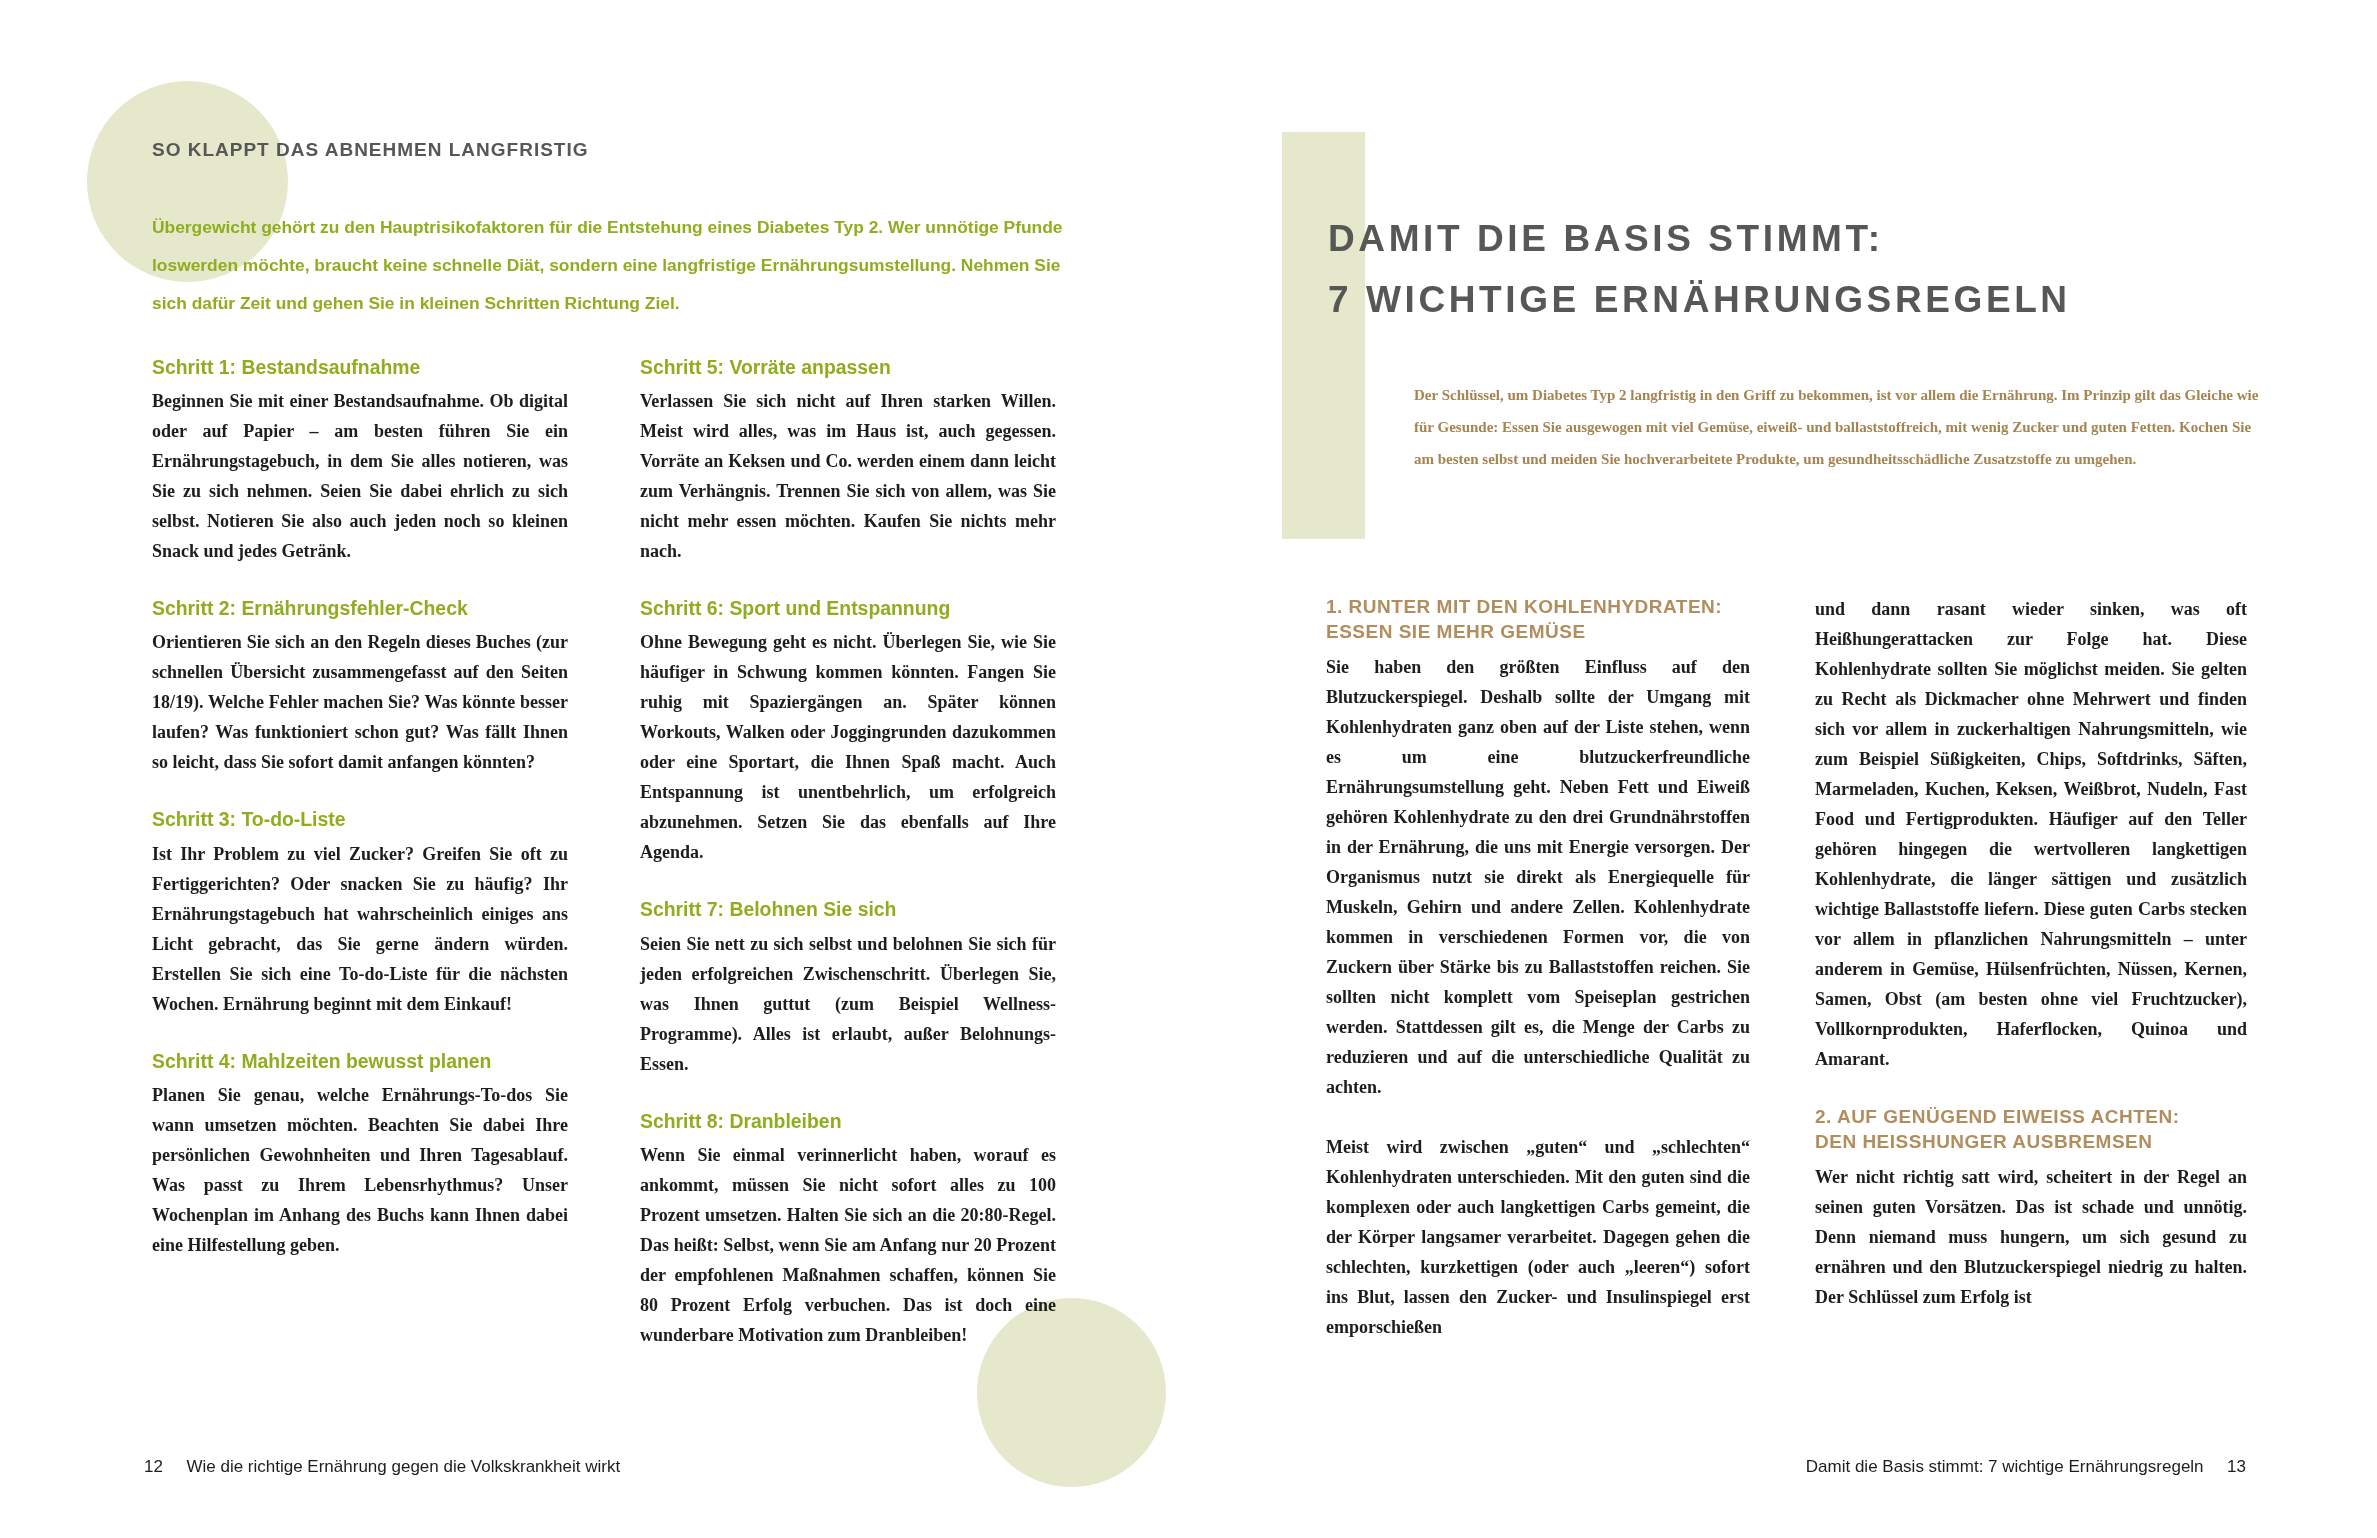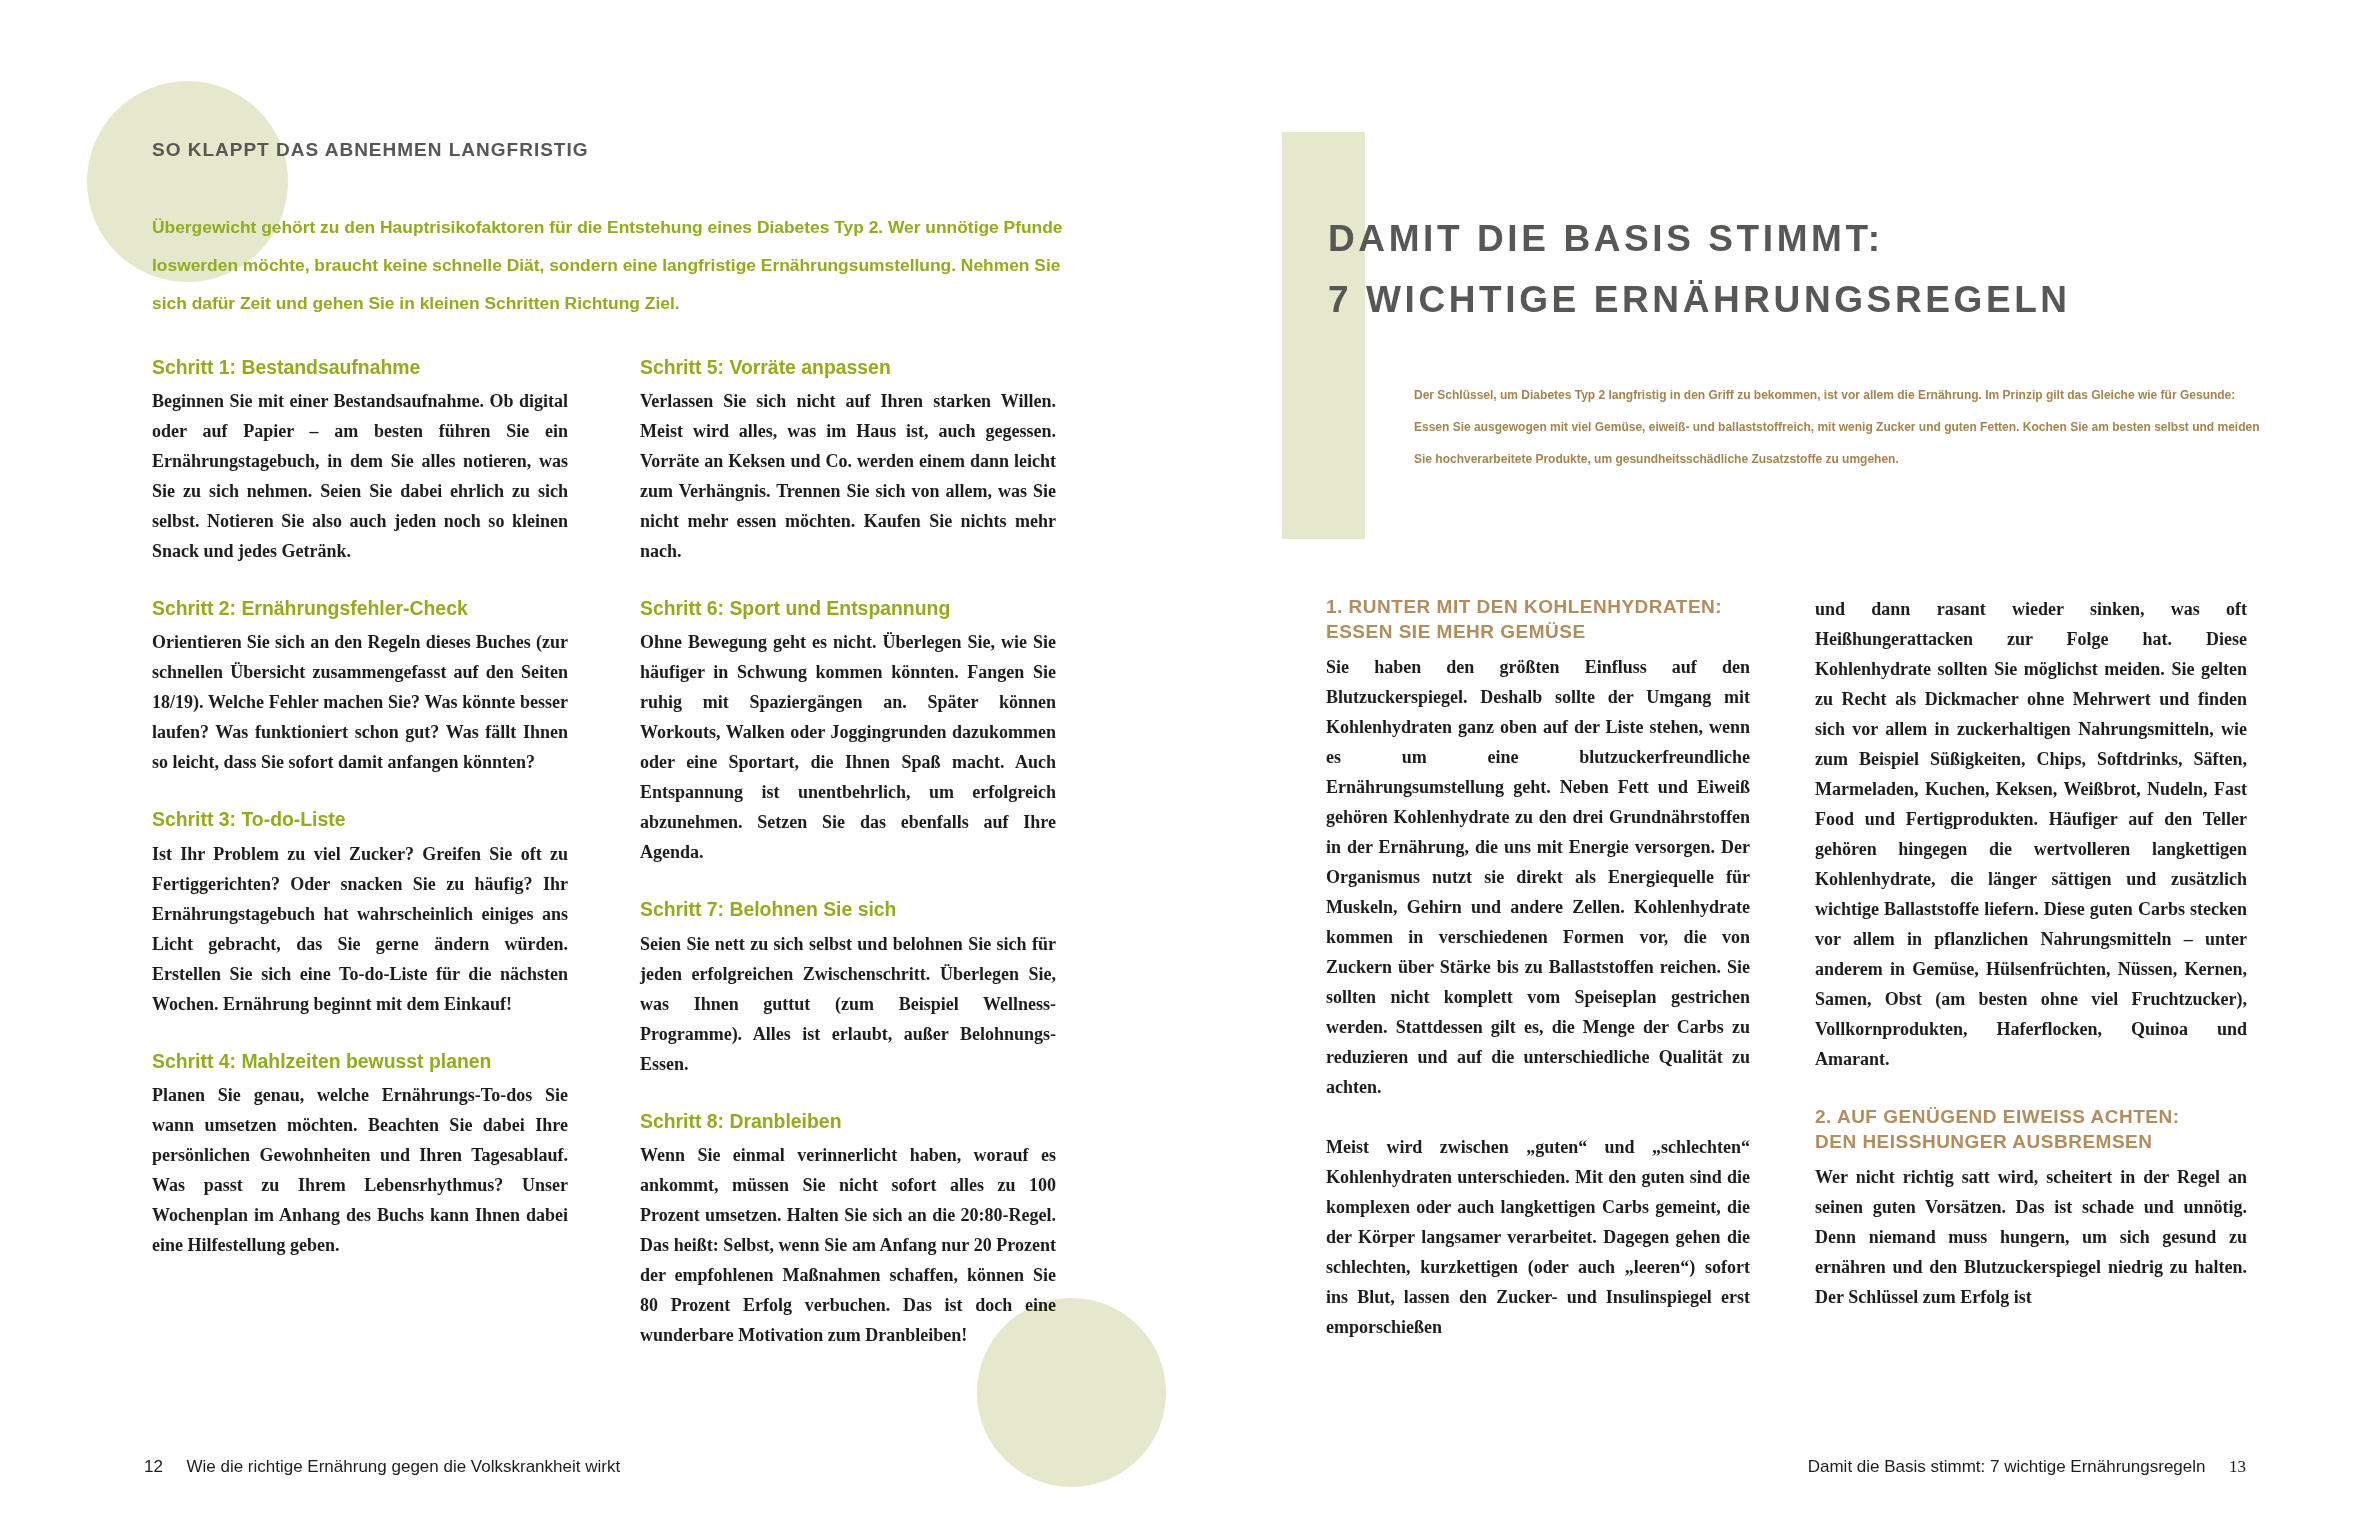--- a/index.html
+++ b/index.html
@@ -58,22 +58,23 @@
 
   .title{
     left:1328px;top:208px;
     font-size:37px;font-weight:700;letter-spacing:3.6px;
     line-height:61px;
     color:var(--heading-gray);
     white-space:nowrap;
   }
   .intro-right{
     left:1414px;top:379px;width:848px;
-    font-size:12px;font-weight:700;line-height:32px;
+    font-size:15px;font-weight:700;line-height:32px;
     color:var(--brown-intro);
+    font-family:Liberation Serif, serif;
   }
   .rcol{position:absolute;z-index:1;top:594px;}
   .rcol-1{left:1326px;width:424px;}
   .rcol-2{left:1815px;width:432px;}
   .sec-h{
     font-size:19px;font-weight:700;line-height:25px;
     color:var(--tan-heading);
     margin:0 0 8.2px 0;
     letter-spacing:0.5px;
   }
@@ -82,21 +83,21 @@
   .rcol p:last-child{margin-bottom:8px;}
 
   .footer{
     position:absolute;z-index:1;top:1457px;
     font-size:17px;color:var(--body-ink);
     font-family:"Liberation Sans", sans-serif;
   }
   .footer-left{left:144px;}
   .footer-right{right:131px;text-align:right;}
   .footer-left .pagenum{display:inline-block;margin-right:23.5px;}
-  .footer-right .pagenum{display:inline-block;margin-left:23.5px;font-family:Liberation Serif, serif;}
+  .footer-right .pagenum{display:inline-block;margin-left:23.5px;}
 </style>
 </head>
 <body>
 
 <div class="spread">
 
   <div class="decor circle circle-tl"></div>
   <div class="decor circle circle-bl"></div>
   <div class="decor accent-bar"></div>
 

